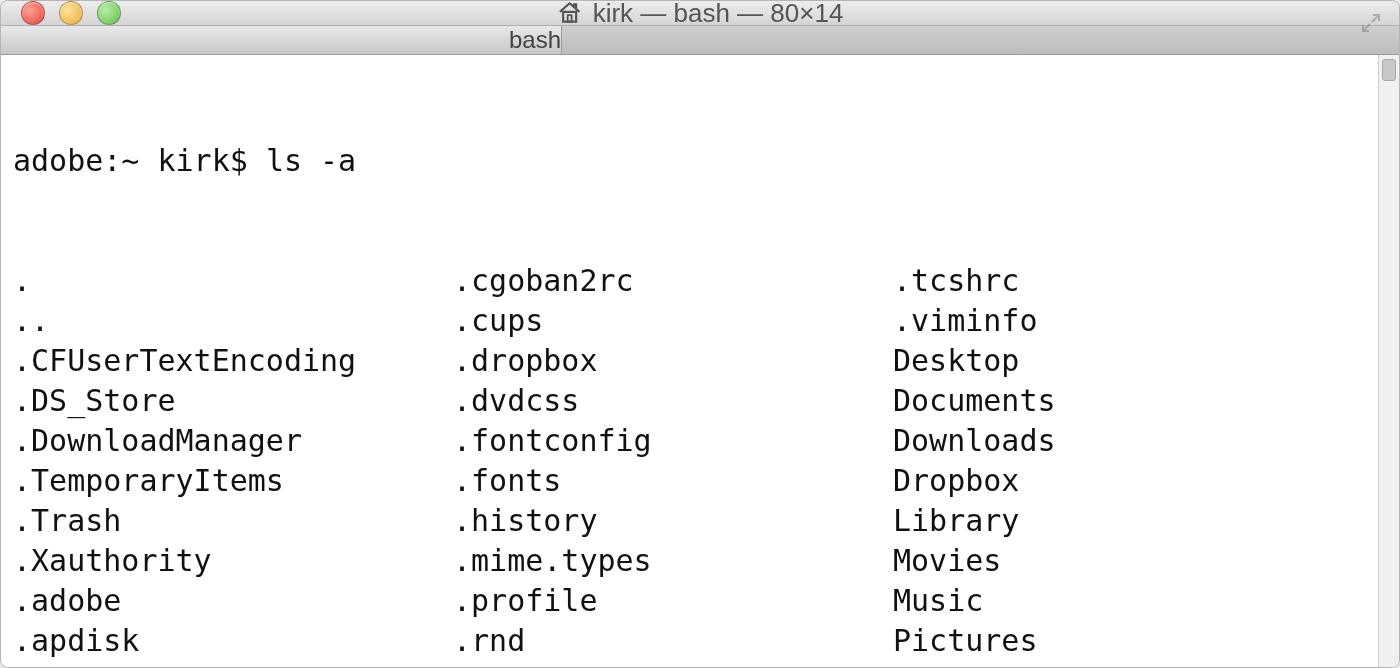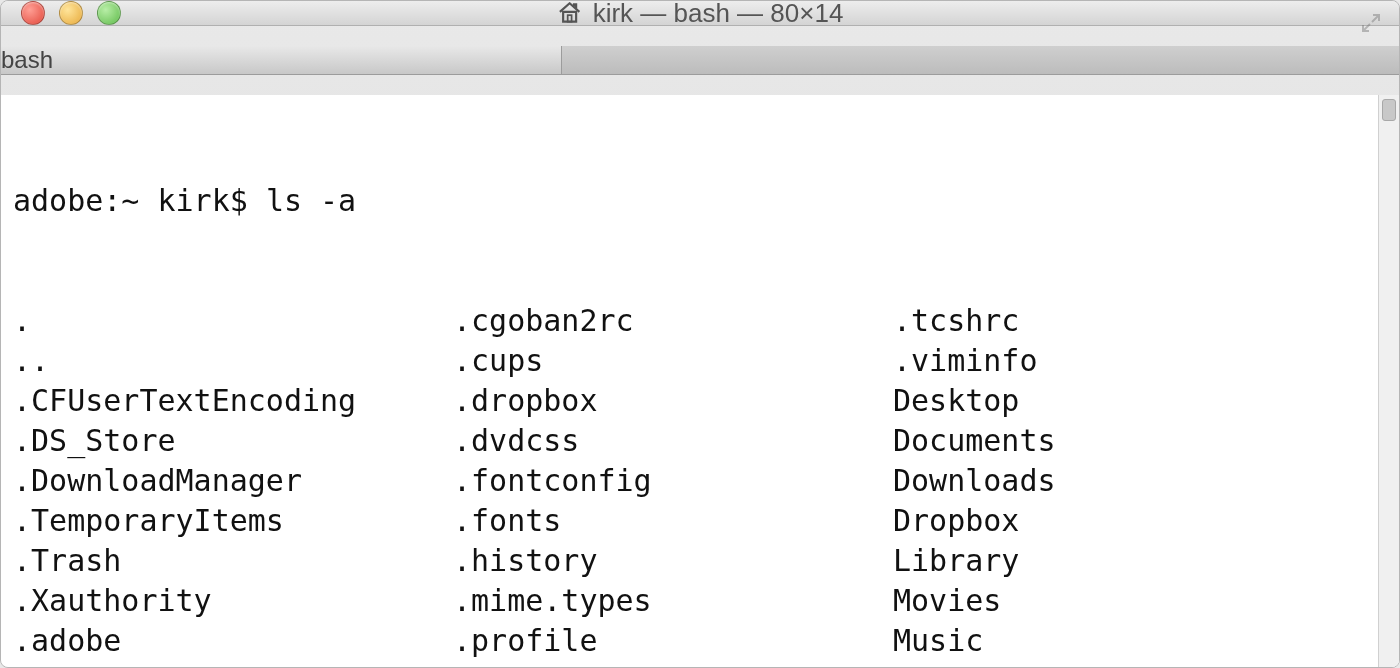--- a/index.html
+++ b/index.html
@@ -14,21 +14,20 @@
   .window {
     width: 1400px;
     height: 668px;
     background: linear-gradient(to bottom, #e9e9e9 0%, #d7d7d7 100%);
     box-sizing: border-box;
     display: flex;
     flex-direction: column;
     border: 1px solid #b5b5b5;
     border-radius: 8px;
     overflow: hidden;
-    gap: 20px;
   }
 
   
   .titlebar {
     height: 46px;
     background: linear-gradient(to bottom, #ededed 0%, #d4d4d4 100%);
     border-bottom: 1px solid #b0b0b0;
     position: relative;
     display: flex;
     align-items: center;
@@ -77,21 +76,21 @@
     border-bottom: 1px solid #9c9c9c;
     display: flex;
   }
   .tab {
     width: 560px;
     height: 100%;
     background: linear-gradient(to bottom, #e8e8e8 0%, #c8c8c8 100%);
     border-right: 1px solid #9c9c9c;
     display: flex;
     align-items: center;
-    justify-content: flex-start;
+    justify-content: flex-end;
     color: #444;
     font-size: 24px;
   }
 
   
   .body-wrap {
     flex: 1;
     display: flex;
     background: #ffffff;
   }

